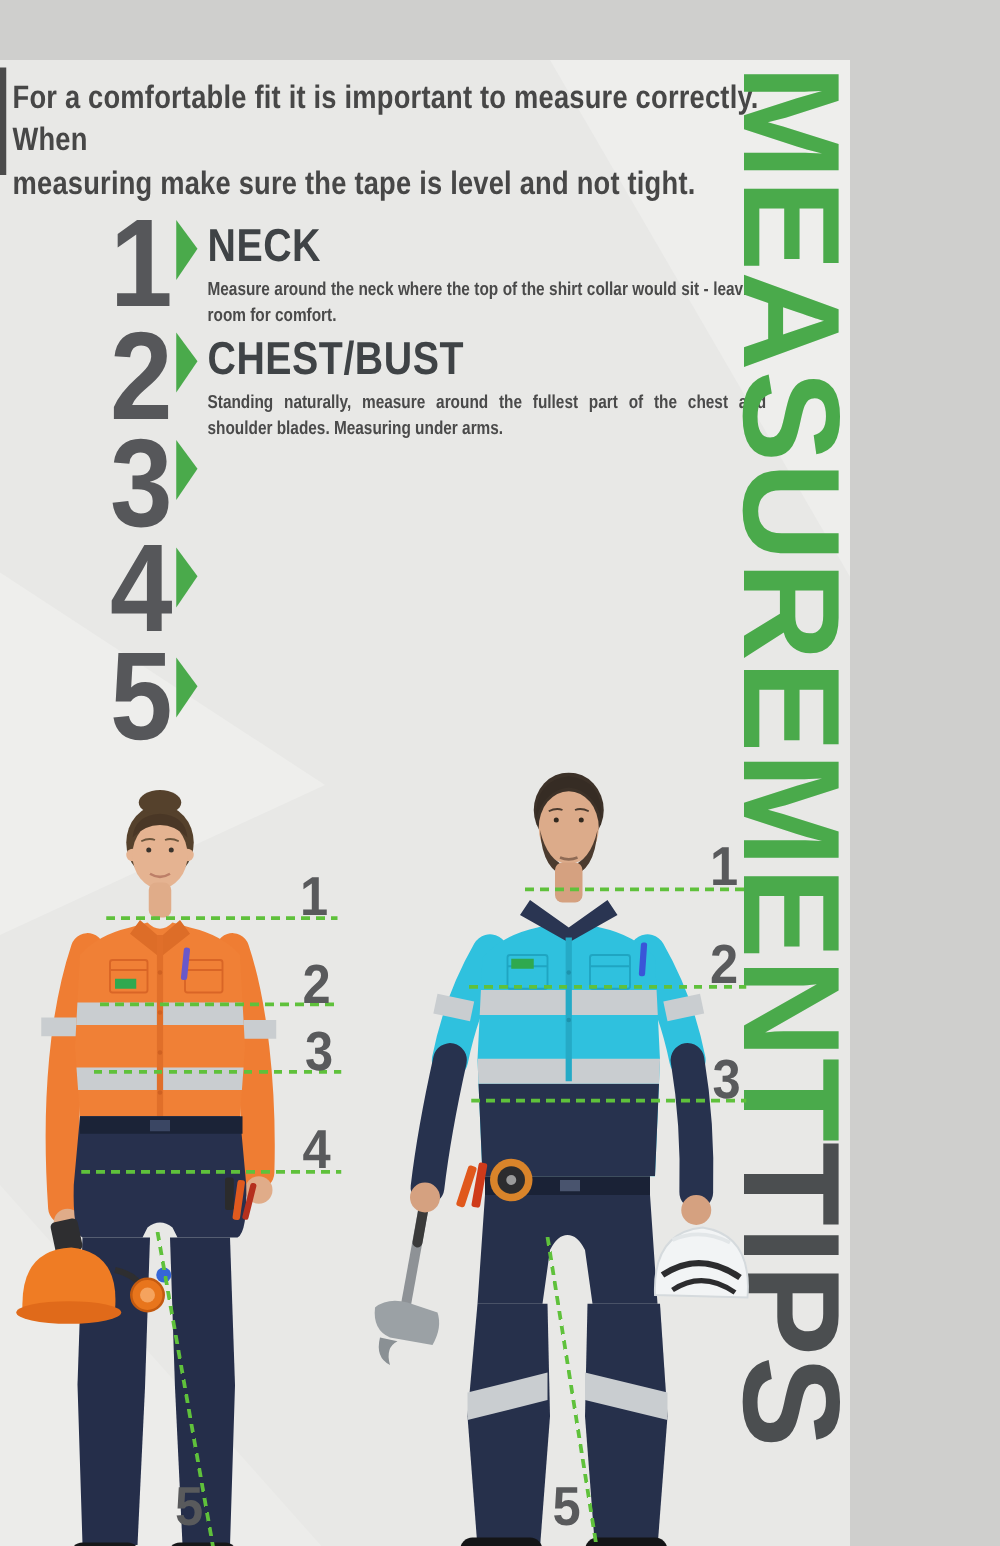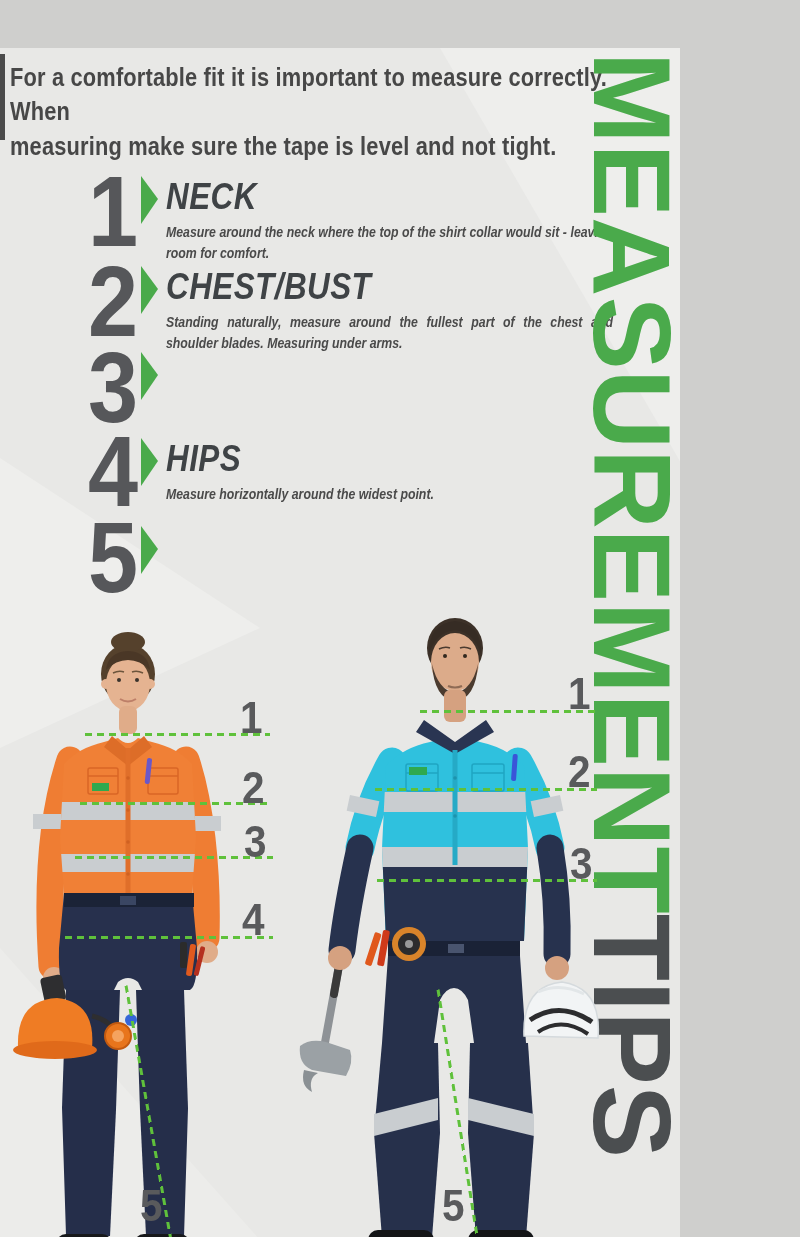--- a/index.html
+++ b/index.html
@@ -23,21 +23,21 @@
   .step-number{
     position:absolute;left:58px;top:4px;width:80px;text-align:right;
     font-size:100px;line-height:0.82;font-weight:700;color:#56575a;
     transform:scaleX(0.9);transform-origin:100% 0;
   }
   .step-arrow{
     position:absolute;left:141px;width:0;height:0;
     border-top:23px solid transparent;border-bottom:25px solid transparent;
     border-left:17px solid #4aaa4b;
   }
-  .step-text{position:absolute;left:166px;top:12px;width:560px;font-style:italic;}
+  .step-text{position:absolute;left:166px;top:12px;width:560px;}
   .step-title{
     display:inline-block;font-size:37px;font-weight:700;color:#3f4346;
     line-height:1;transform:scaleX(0.85);transform-origin:0 0;letter-spacing:0.5px;
     white-space:nowrap;
   }
   .step-desc{
     width:545px;margin-top:7px;font-size:15px;font-weight:700;color:#4a4a4a;
     line-height:1.38;transform:scaleX(0.82);transform-origin:0 0;
     text-align:justify;
   }
@@ -97,24 +97,20 @@
   </div>
 
   <div class="step" style="top:294px">
     <div class="step-number">3</div>
     <div class="step-arrow" style="top:10px"></div>
   </div>
 
   <div class="step" style="top:378px">
     <div class="step-number">4</div>
     <div class="step-arrow" style="top:12px"></div>
-    <div class="step-text" style="top:14px">
-      <span class="step-title">HIPS</span>
-      <div class="step-desc">Measure horizontally around the widest point.</div>
-    </div>
   </div>
 
   <div class="step" style="top:464px">
     <div class="step-number">5</div>
     <div class="step-arrow" style="top:14px"></div>
   </div>
 
   <div id="vertical-title"><span class="green">MEASUREMENT</span><span class="dark">TIPS</span></div>
 
   <svg id="figures-svg" viewBox="0 570 660 667">

